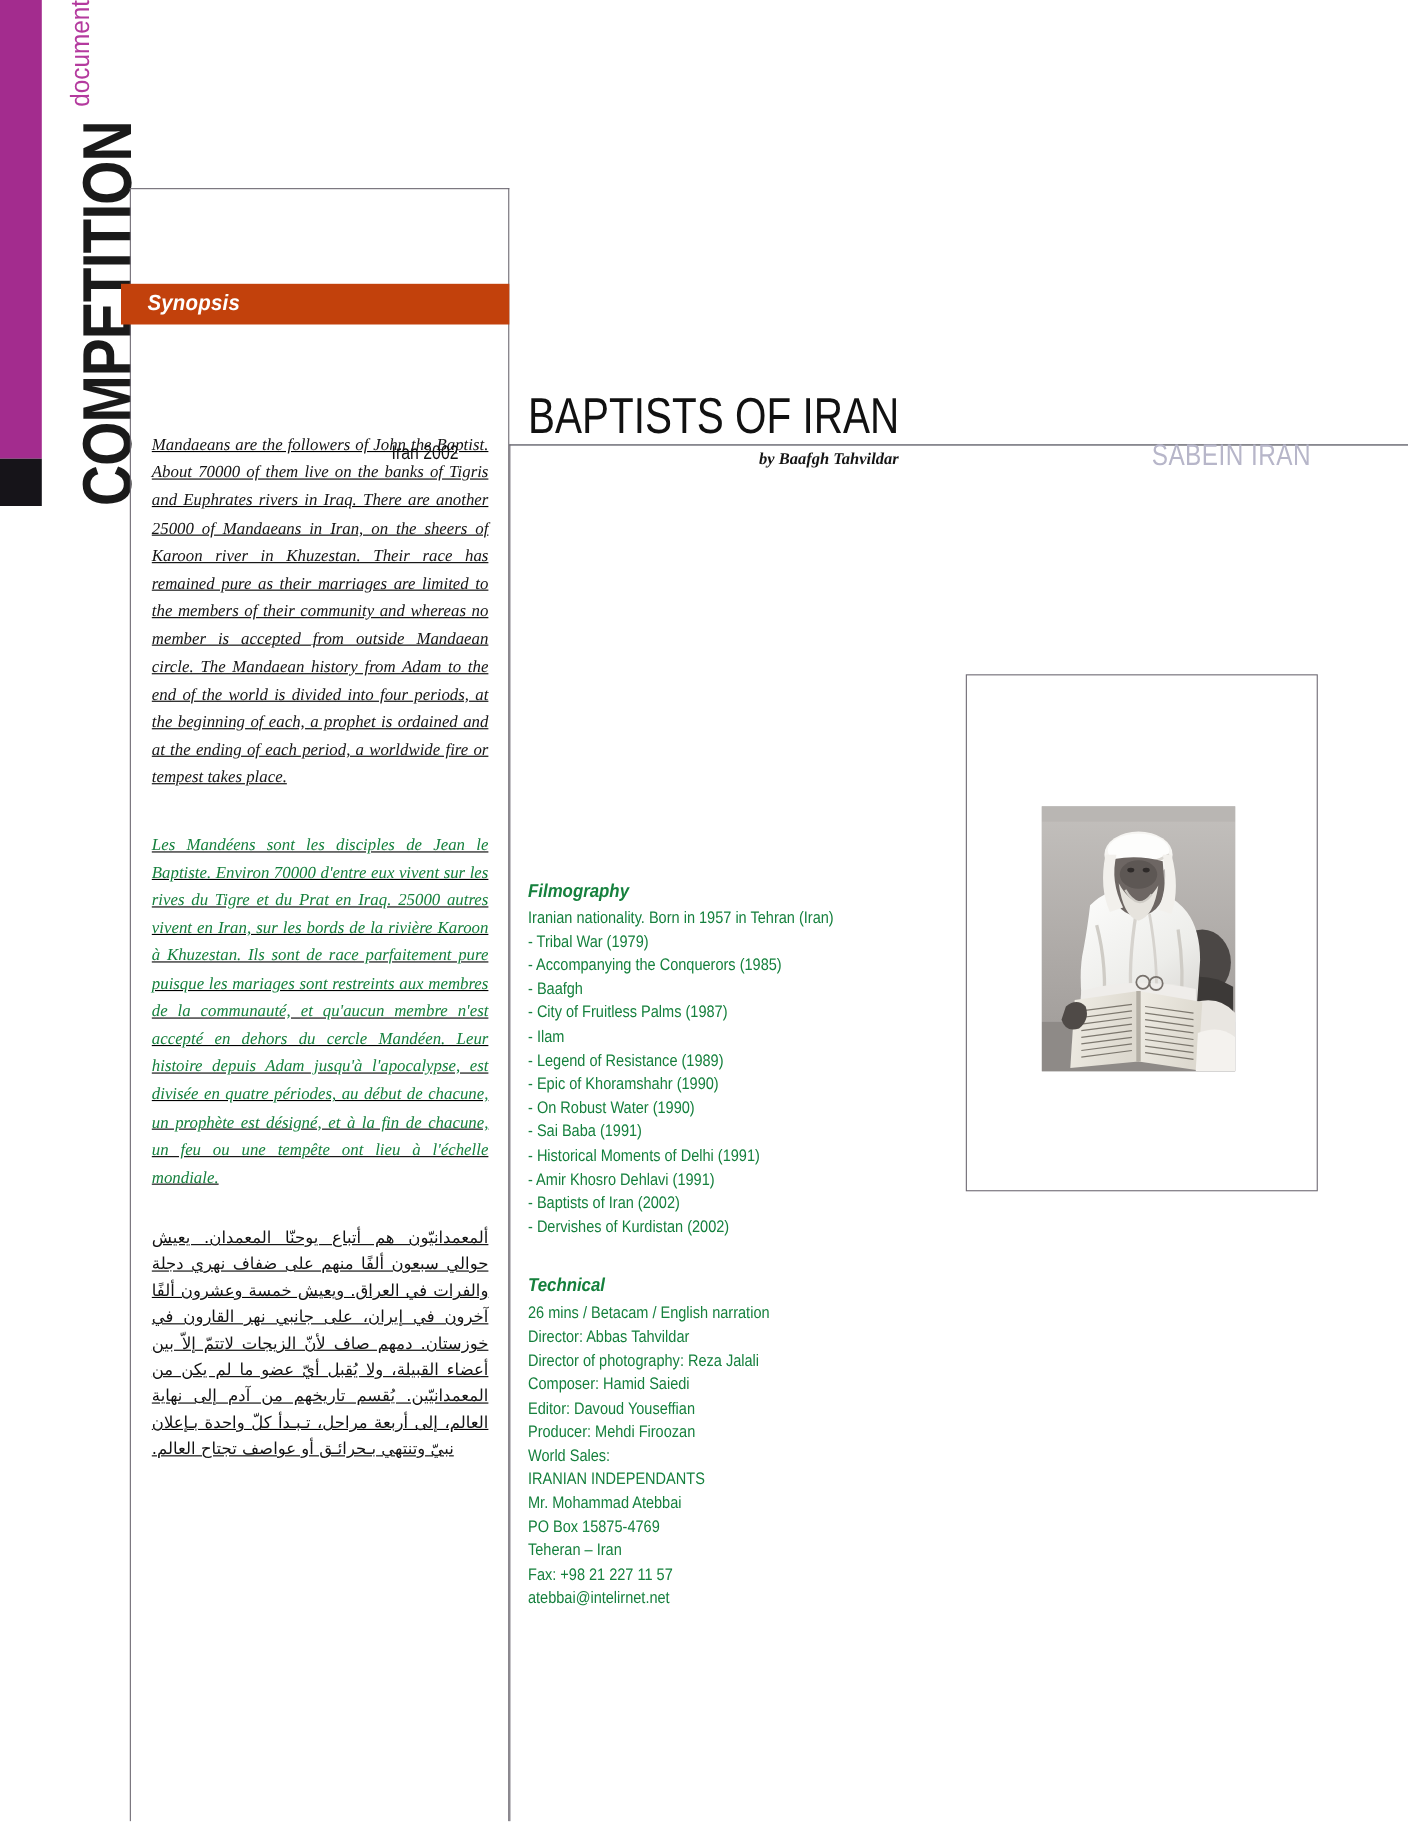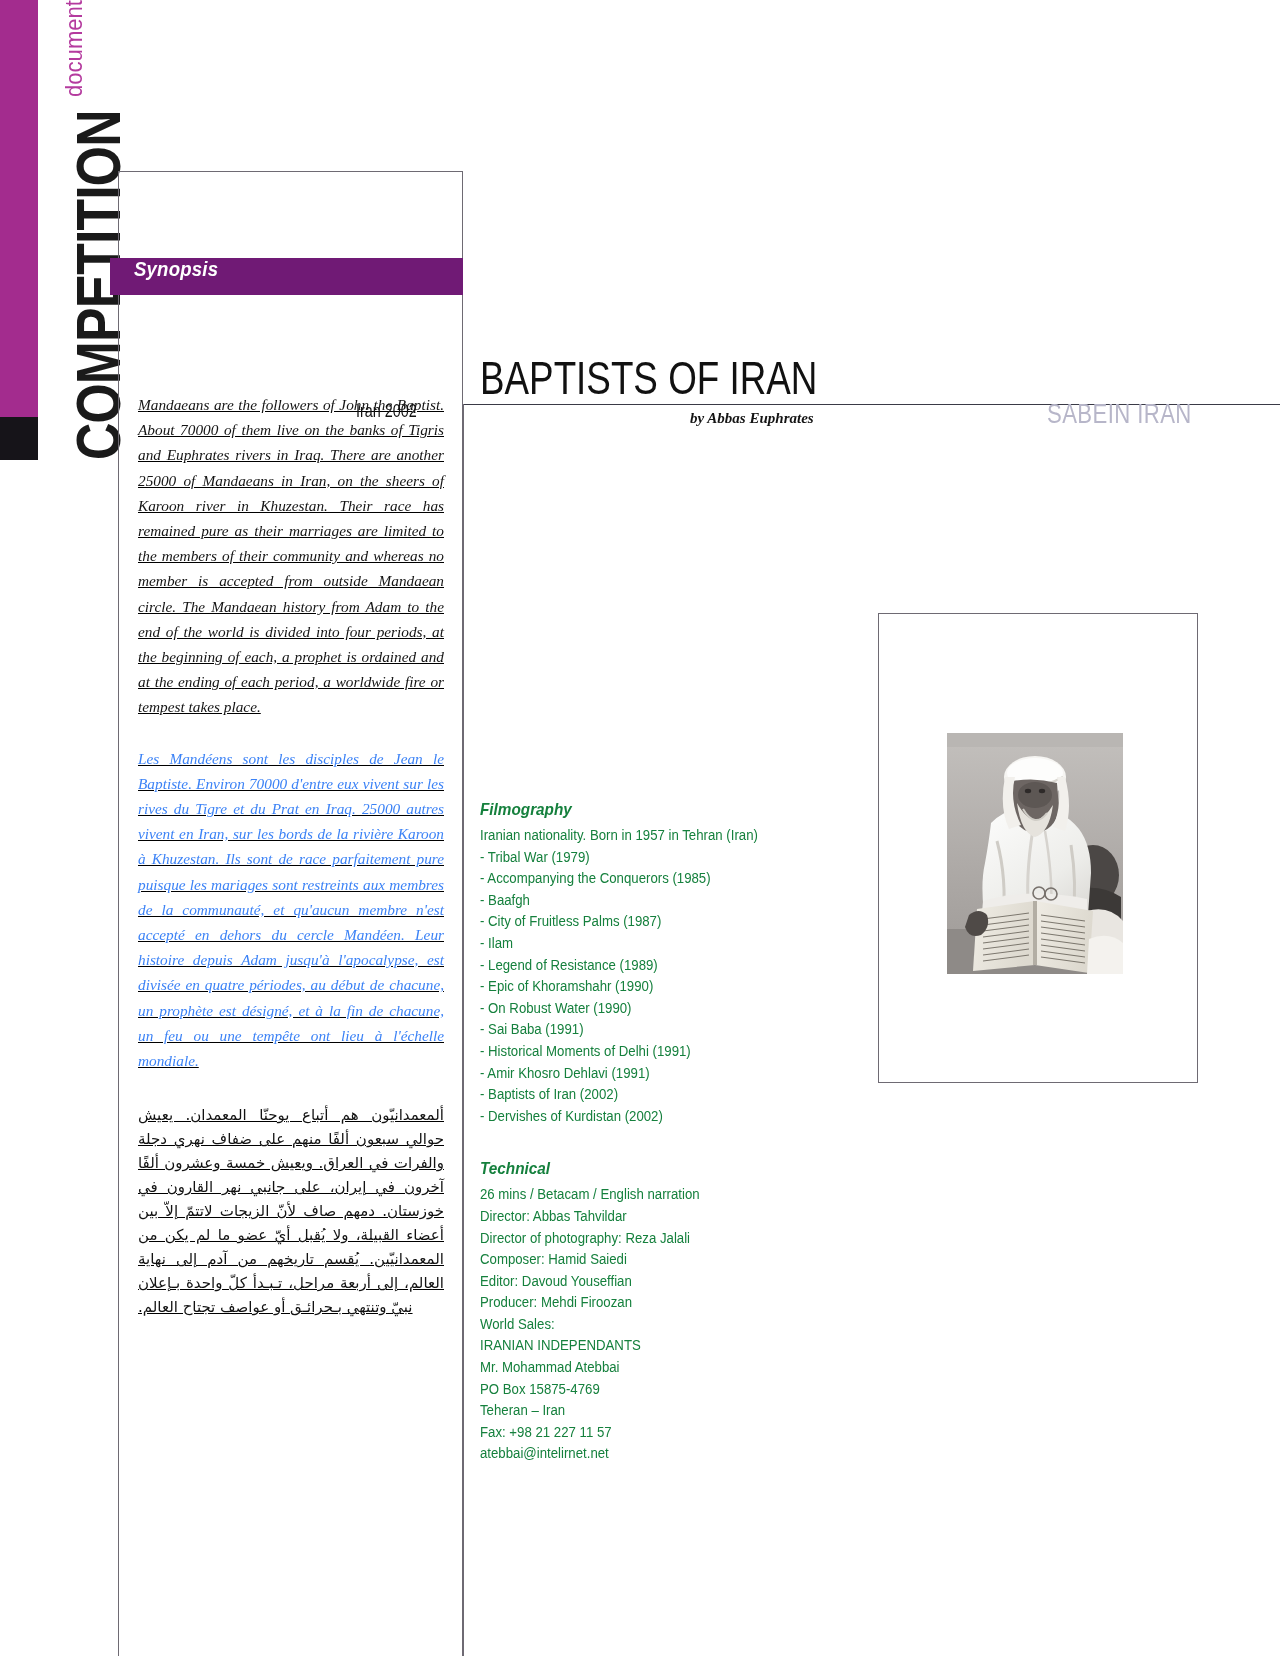--- a/index.html
+++ b/index.html
@@ -83,23 +83,23 @@
     border: 1px solid #6e6a73;
     border-bottom: none;
     box-sizing: border-box;
   }
   .synopsis-bar {
     position: absolute;
     left: 110px;
     top: 258px;
     width: 353px;
     height: 37px;
-    background: #701a75;
+    background: #c2410c;
     display: flex;
-    align-items: flex-start;
+    align-items: center;
   }
   .synopsis-bar .label {
     color: #ffffff;
     font-family: "Liberation Sans", sans-serif;
     font-style: italic;
     font-weight: 700;
     font-size: 20px;
     letter-spacing: 0.2px;
     margin-left: 24px;
     transform: scaleX(0.93);
@@ -116,21 +116,21 @@
   }
   .syn-en, .syn-fr {
     font-family: "Liberation Serif", "DejaVu Serif", serif;
     font-style: italic;
     font-size: 15.3px;
     line-height: 25.2px;
     text-align: justify;
     margin: 0;
   }
   .syn-en { color: #141414; }
-  .syn-fr { color: #3b82f6; margin-top: 26px; }
+  .syn-fr { color: #15803d; margin-top: 36px; }
   .syn-ar {
     font-family: "DejaVu Sans", sans-serif;
     font-size: 15px;
     line-height: 24px;
     color: #121212;
     direction: rtl;
     text-align: justify;
     text-align-last: left;
     margin: 0;
     margin-top: 30px;
@@ -282,21 +282,21 @@
     <p class="syn-fr">Les Mandéens sont les disciples de Jean le Baptiste.  Environ 70000 d'entre eux vivent sur les rives du Tigre et du Prat en Iraq.  25000 autres vivent en Iran, sur les bords de la rivière Karoon à Khuzestan.  Ils sont de race parfaitement pure puisque les mariages sont restreints aux membres de la communauté, et qu'aucun membre n'est accepté en dehors du cercle Mandéen.  Leur histoire depuis Adam jusqu'à l'apocalypse, est divisée en quatre périodes, au début de chacune, un prophète est désigné, et à la fin de chacune, un feu ou une tempête ont lieu à l'échelle mondiale.</p>
     <p class="syn-ar">ألمعمدانيّون هم أتباع يوحنّا المعمدان. يعيش حوالي سبعون ألفًا منهم على ضفاف نهري دجلة والفرات في العراق.  ويعيش خمسة وعشرون ألفًا آخرون في إيران، على جانبي نهر القارون في خوزستان. دمهم صاف لأنّ الزيجات لاتتمّ إلاّ بين أعضاء القبيلة، ولا يُقبل أيّ عضو ما لم يكن من المعمدانيّين.  يُقسم تاريخهم من آدم إلى نهاية العالم، إلى أربعة مراحل، تـبـدأ كلّ واحدة بـإعلان نبيّ وتنتهي بـحرائـق أو عواصف تجتاح العالم.</p>
   </div>
 
   <div class="title-rule"></div>
   <div class="right-divider"></div>
   <div class="title-wrap">
     <span class="film-title">BAPTISTS OF IRAN</span>
     <span class="film-origin">Iran 2002</span>
   </div>
-  <div class="film-by">by Abbas Euphrates</div>
+  <div class="film-by">by Baafgh Tahvildar</div>
   <div class="orig-title">SABEIN IRAN</div>
 
   <div class="photo-frame">
     <div class="photo">
       <svg width="176" height="241" viewBox="0 0 176 241" xmlns="http://www.w3.org/2000/svg" aria-hidden="true">
         <defs>
           <linearGradient id="wallg" x1="0" y1="0" x2="0" y2="1">
             <stop offset="0%" stop-color="#c3c0bd"></stop>
             <stop offset="55%" stop-color="#aeaaa7"></stop>
             <stop offset="100%" stop-color="#9d9996"></stop>

